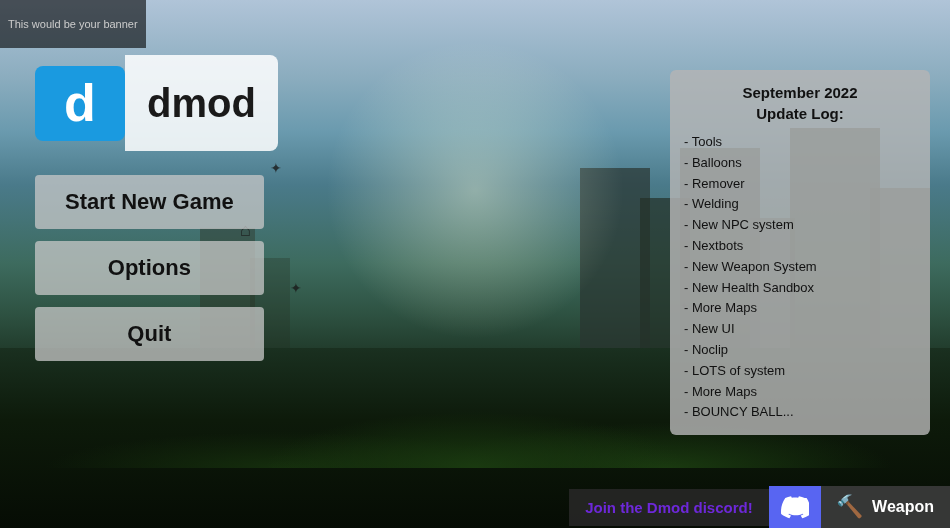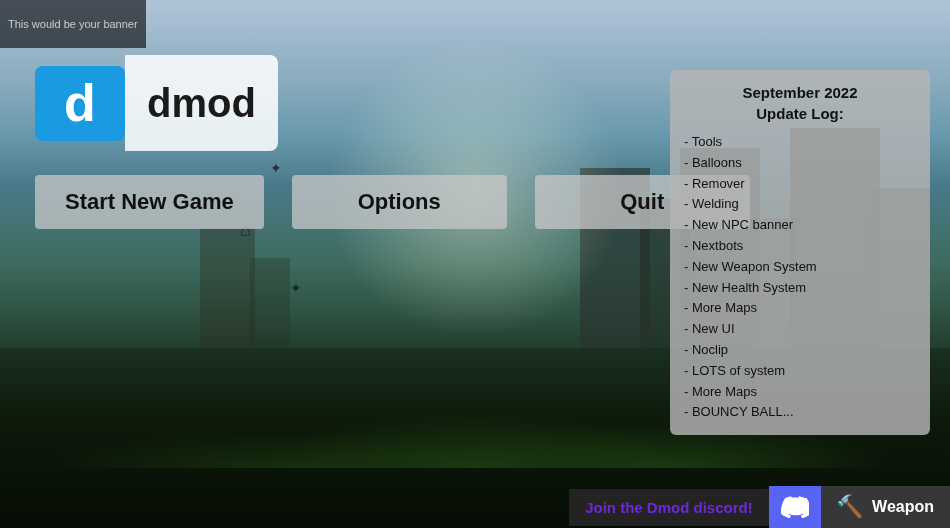--- a/index.html
+++ b/index.html
@@ -128,22 +128,22 @@
       align-items: center;
       border-radius: 0 8px 8px 0;
     }
 
     
     #menu {
       position: absolute;
       top: 175px;
       left: 35px;
       display: flex;
-      flex-direction: row;
-      gap: 28px;
+      flex-direction: column;
+      gap: 12px;
       z-index: 10;
     }
 
     .menu-btn {
       background: rgba(200,200,200,0.75);
       color: #111;
       border: none;
       padding: 14px 30px;
       font-size: 22px;
       font-weight: bold;
@@ -290,24 +290,24 @@
 <div id="update-log">
   <div id="update-log-title">
     <span>September 2022</span><br>
     <span>Update Log:</span>
   </div>
   <div id="update-log-items">
       <div>- Tools</div>
       <div>    - Balloons</div>
       <div>    - Remover</div>
       <div>    - Welding</div>
-      <div>- New NPC banner</div>
+      <div>- New NPC system</div>
       <div>- Nextbots</div>
       <div>- New Weapon System</div>
-      <div>- New Health System</div>
+      <div>- New Health Sandbox</div>
       <div>- More Maps</div>
       <div>- New UI</div>
       <div>- Noclip</div>
       <div>- LOTS of system</div>
       <div>- More Maps</div>
       <div>- BOUNCY BALL...</div>
     </div>
 </div>
 
 <div id="discord-bar">

